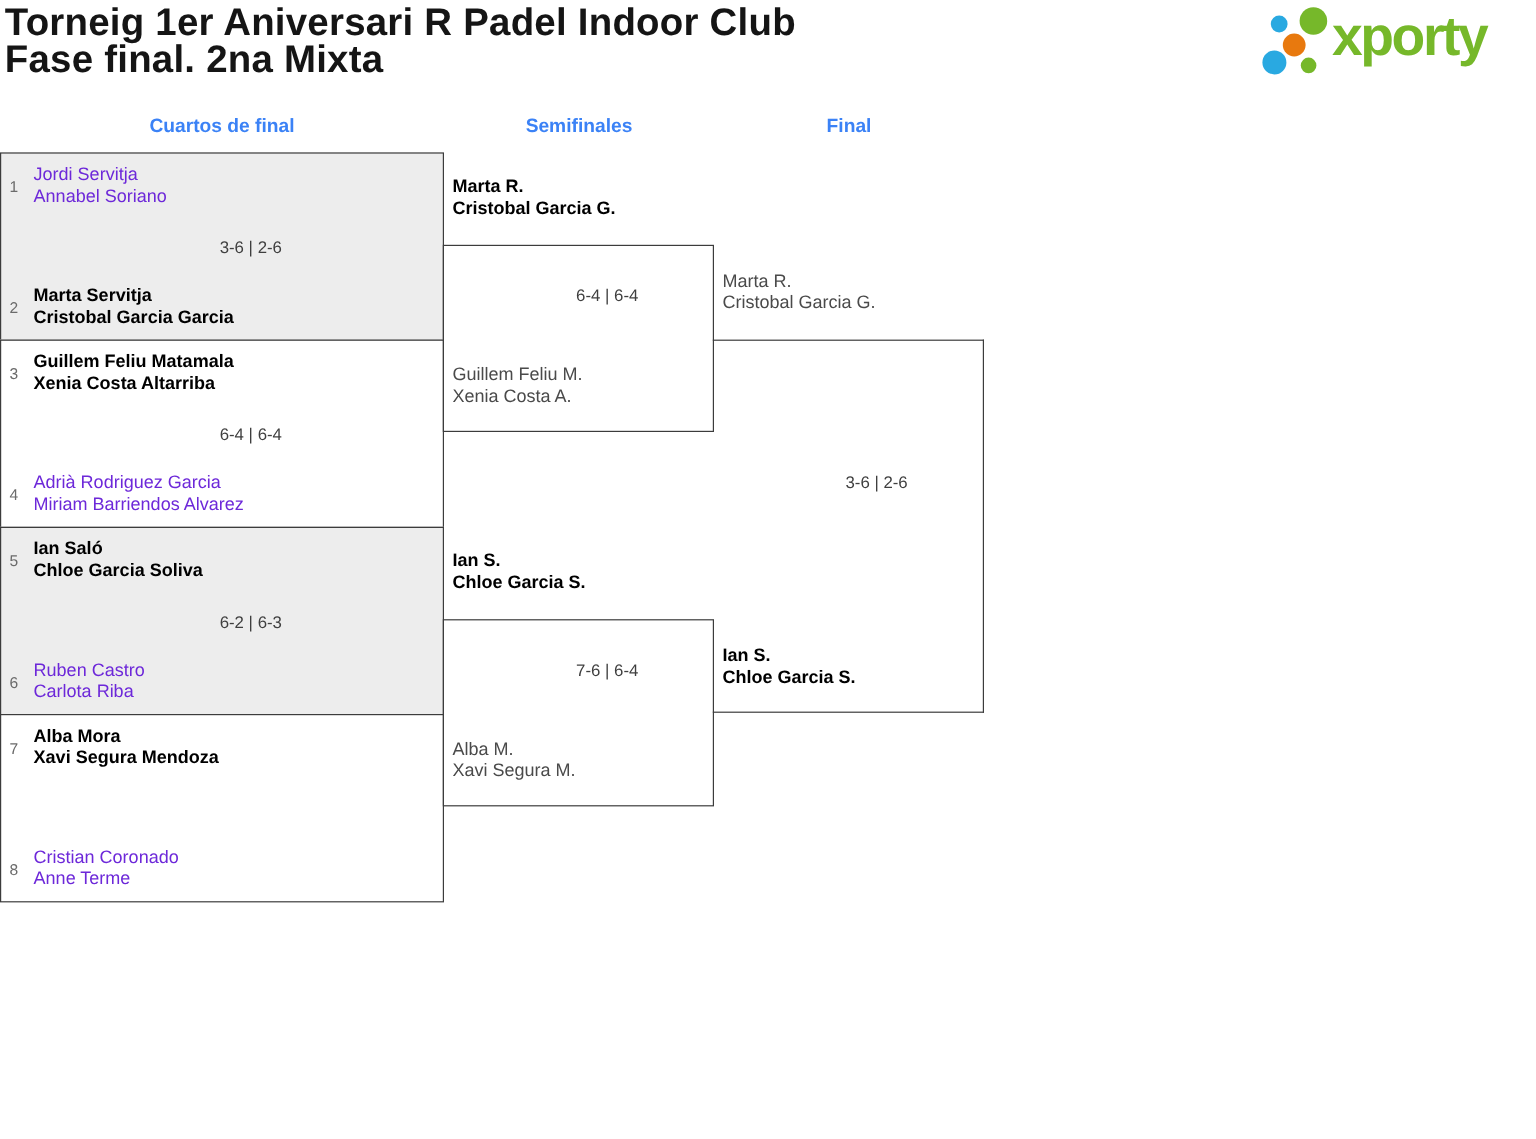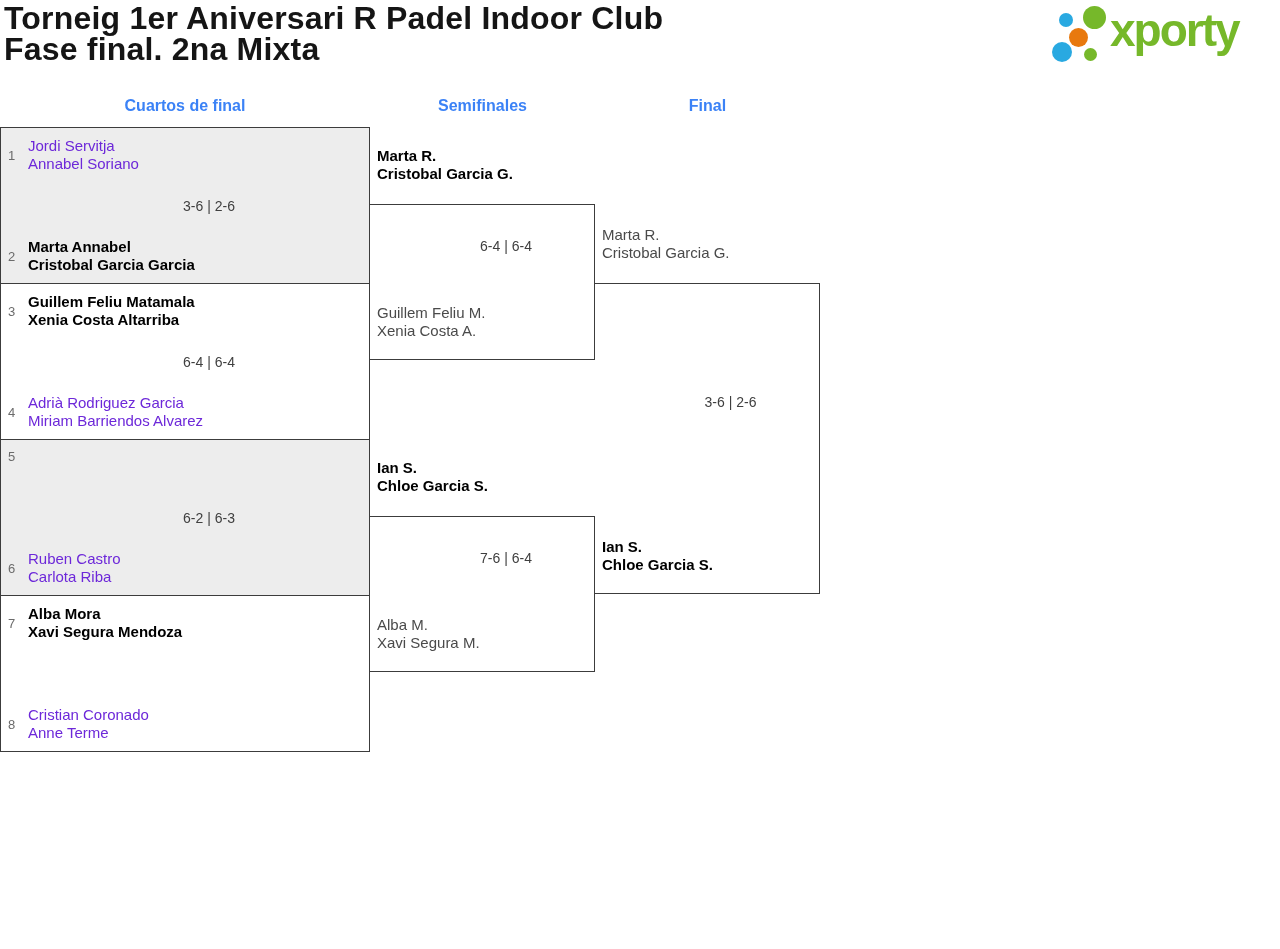--- a/index.html
+++ b/index.html
@@ -94,21 +94,21 @@
         <span class="seed">1</span>
         <span class="names">
           <span>Jordi Servitja</span>
           <span>Annabel Soriano</span>
         </span>
       </div>
       <div class="score">3-6 | 2-6</div>
       <div class="team team-b">
         <span class="seed">2</span>
         <span class="names winner">
-          <span>Marta Annabel</span>
+          <span>Marta Servitja</span>
           <span>Cristobal Garcia Garcia</span>
         </span>
       </div>
     </div>
 
     <div class="qf-box">
       <div class="team team-a">
         <span class="seed">3</span>
         <span class="names winner">
           <span>Guillem Feliu Matamala</span>
@@ -121,20 +121,24 @@
         <span class="names">
           <span>Adrià Rodriguez Garcia</span>
           <span>Miriam Barriendos Alvarez</span>
         </span>
       </div>
     </div>
 
     <div class="qf-box gray">
       <div class="team team-a">
         <span class="seed">5</span>
+        <span class="names winner">
+          <span>Ian Saló</span>
+          <span>Chloe Garcia Soliva</span>
+        </span>
       </div>
       <div class="score">6-2 | 6-3</div>
       <div class="team team-b">
         <span class="seed">6</span>
         <span class="names">
           <span>Ruben Castro</span>
           <span>Carlota Riba</span>
         </span>
       </div>
     </div>

